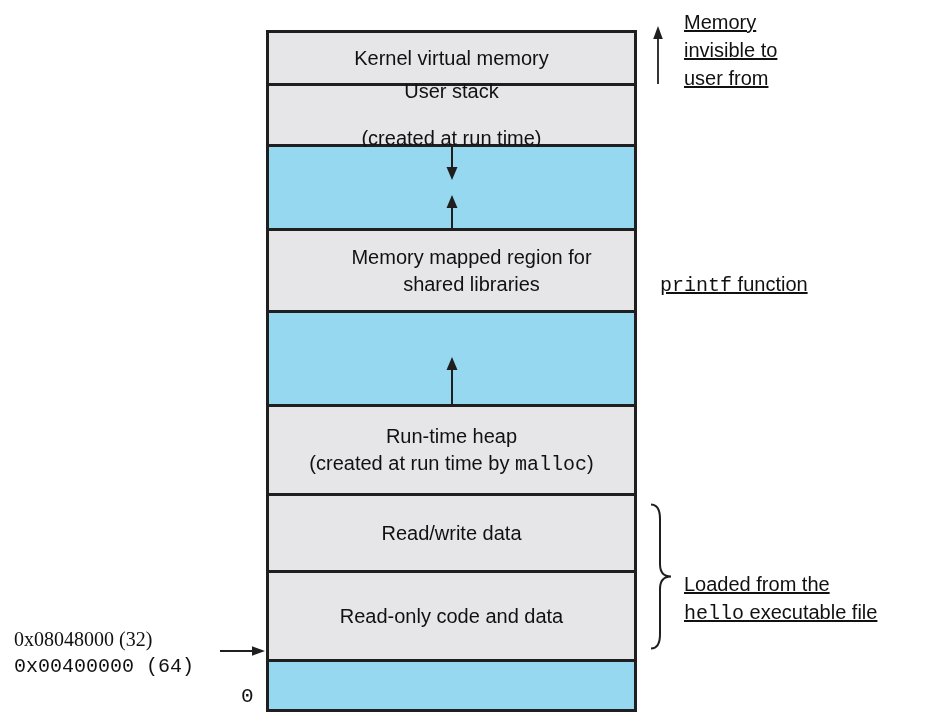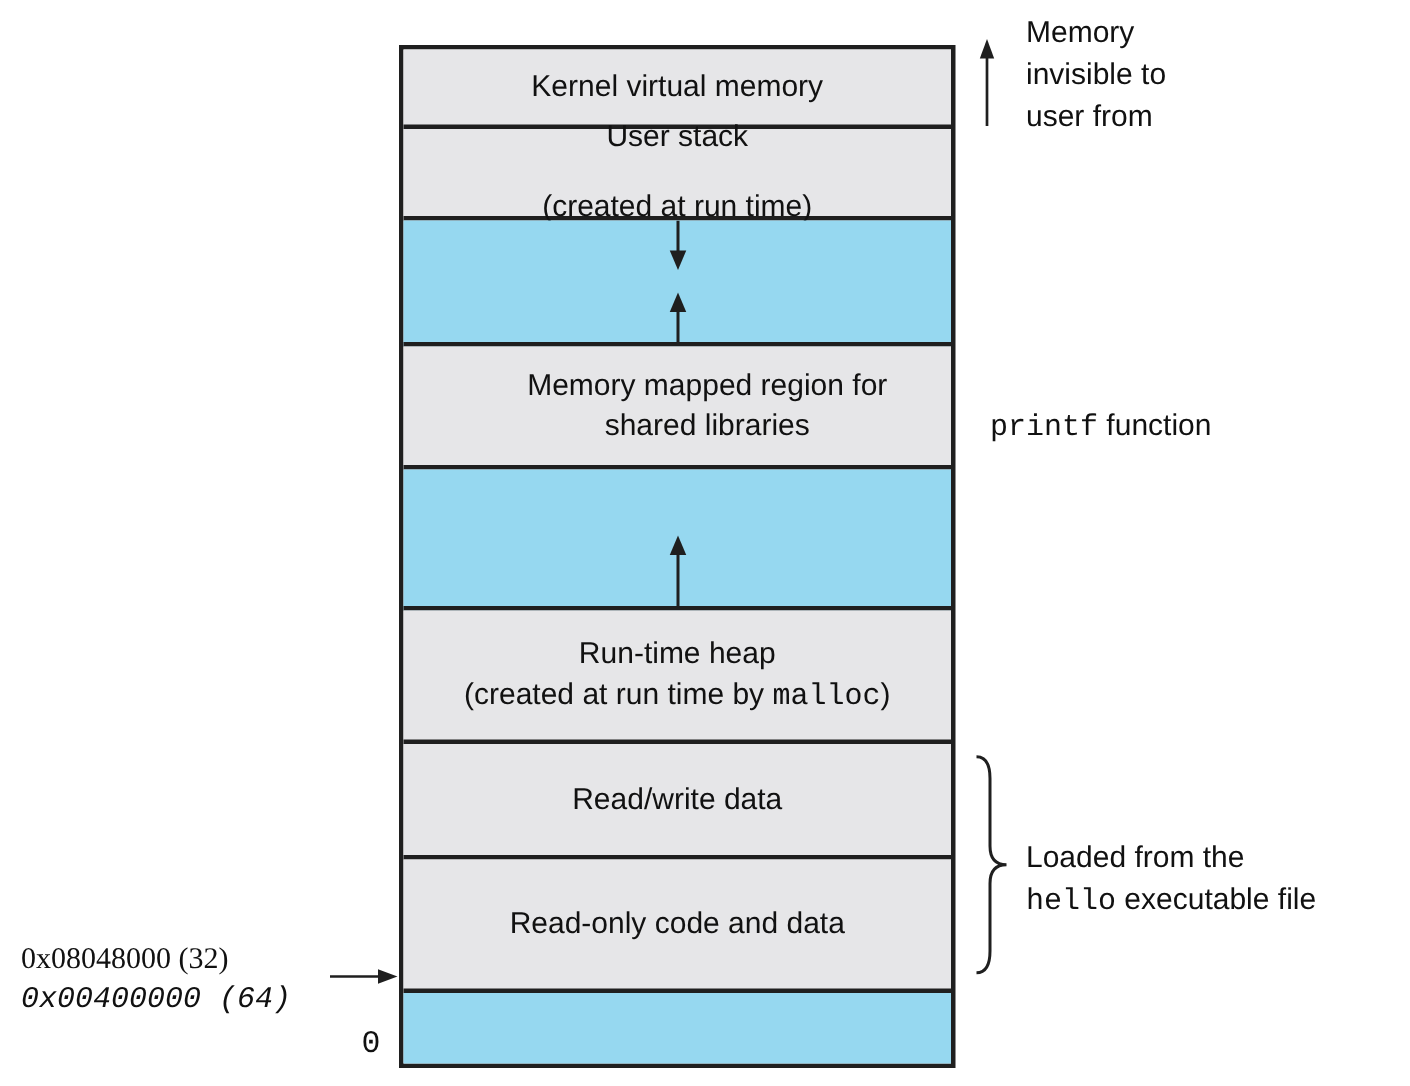--- a/index.html
+++ b/index.html
@@ -61,34 +61,35 @@
   #region-rw-data      { height: 79px; }
   #region-ro-code      { height: 92px; }
   #region-bottom       { height: 48px; }
 
   
   .note {
     position: absolute;
     font-size: 20px;
     line-height: 28px;
     white-space: nowrap;
+    text-decoration: underline;
   }
   #memory-invisible-note { left: 684px; top: 8px; }
   #printf-note           { left: 660px; top: 270px; }
-  #loaded-from-note      { left: 684px; top: 558px; }
+  #loaded-from-note      { left: 684px; top: 570px; }
 
   .addr {
     position: absolute;
     font-family: "Liberation Mono", "DejaVu Sans Mono", monospace;
     font-size: 20px;
     line-height: 28px;
     white-space: nowrap;
   }
   #address-32 { left: 14px; top: 625px; font-family: Liberation Serif, serif; }
-  #address-64 { left: 14px; top: 653px; font-style: italic; }
+  #address-64 { left: 14px; top: 653px; }
   #zero-label {
     position: absolute;
     left: 241px;
     top: 685px;
     font-family: "Liberation Mono", "DejaVu Sans Mono", monospace;
     font-size: 21px;
   }
 
   .svg-abs { position: absolute; }
   svg line, svg path { stroke: var(--ink); fill: none; }

